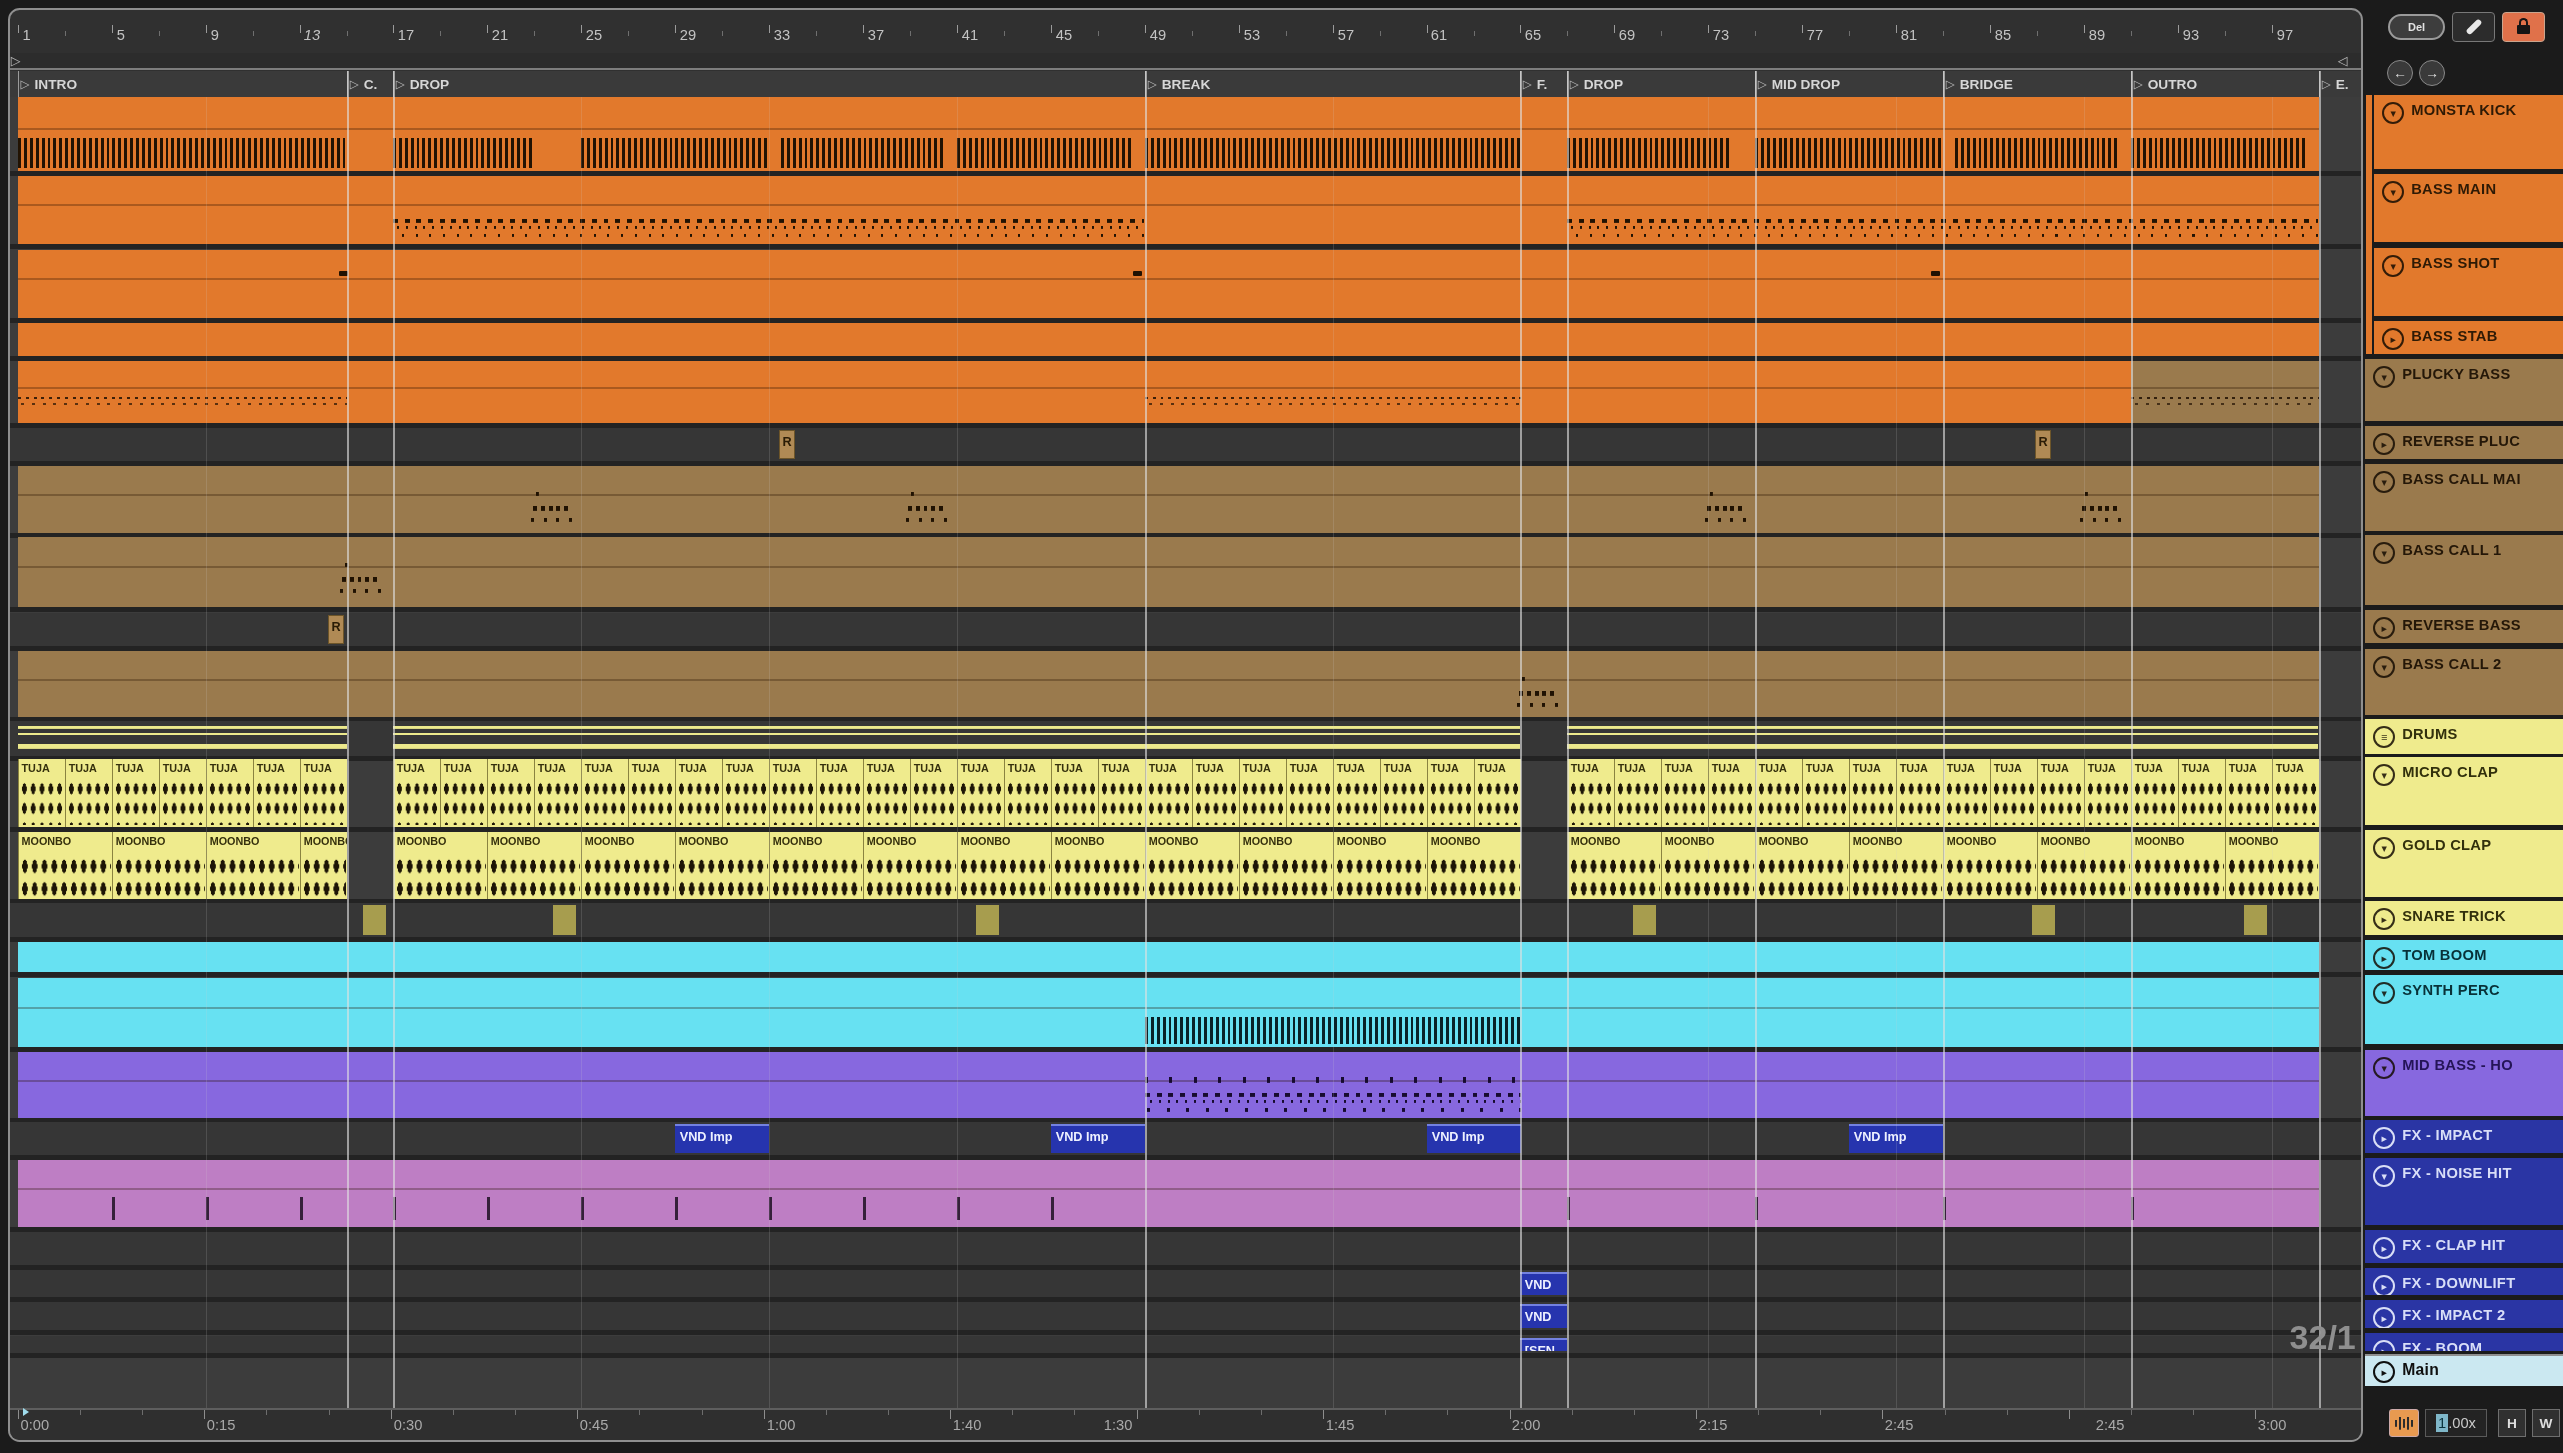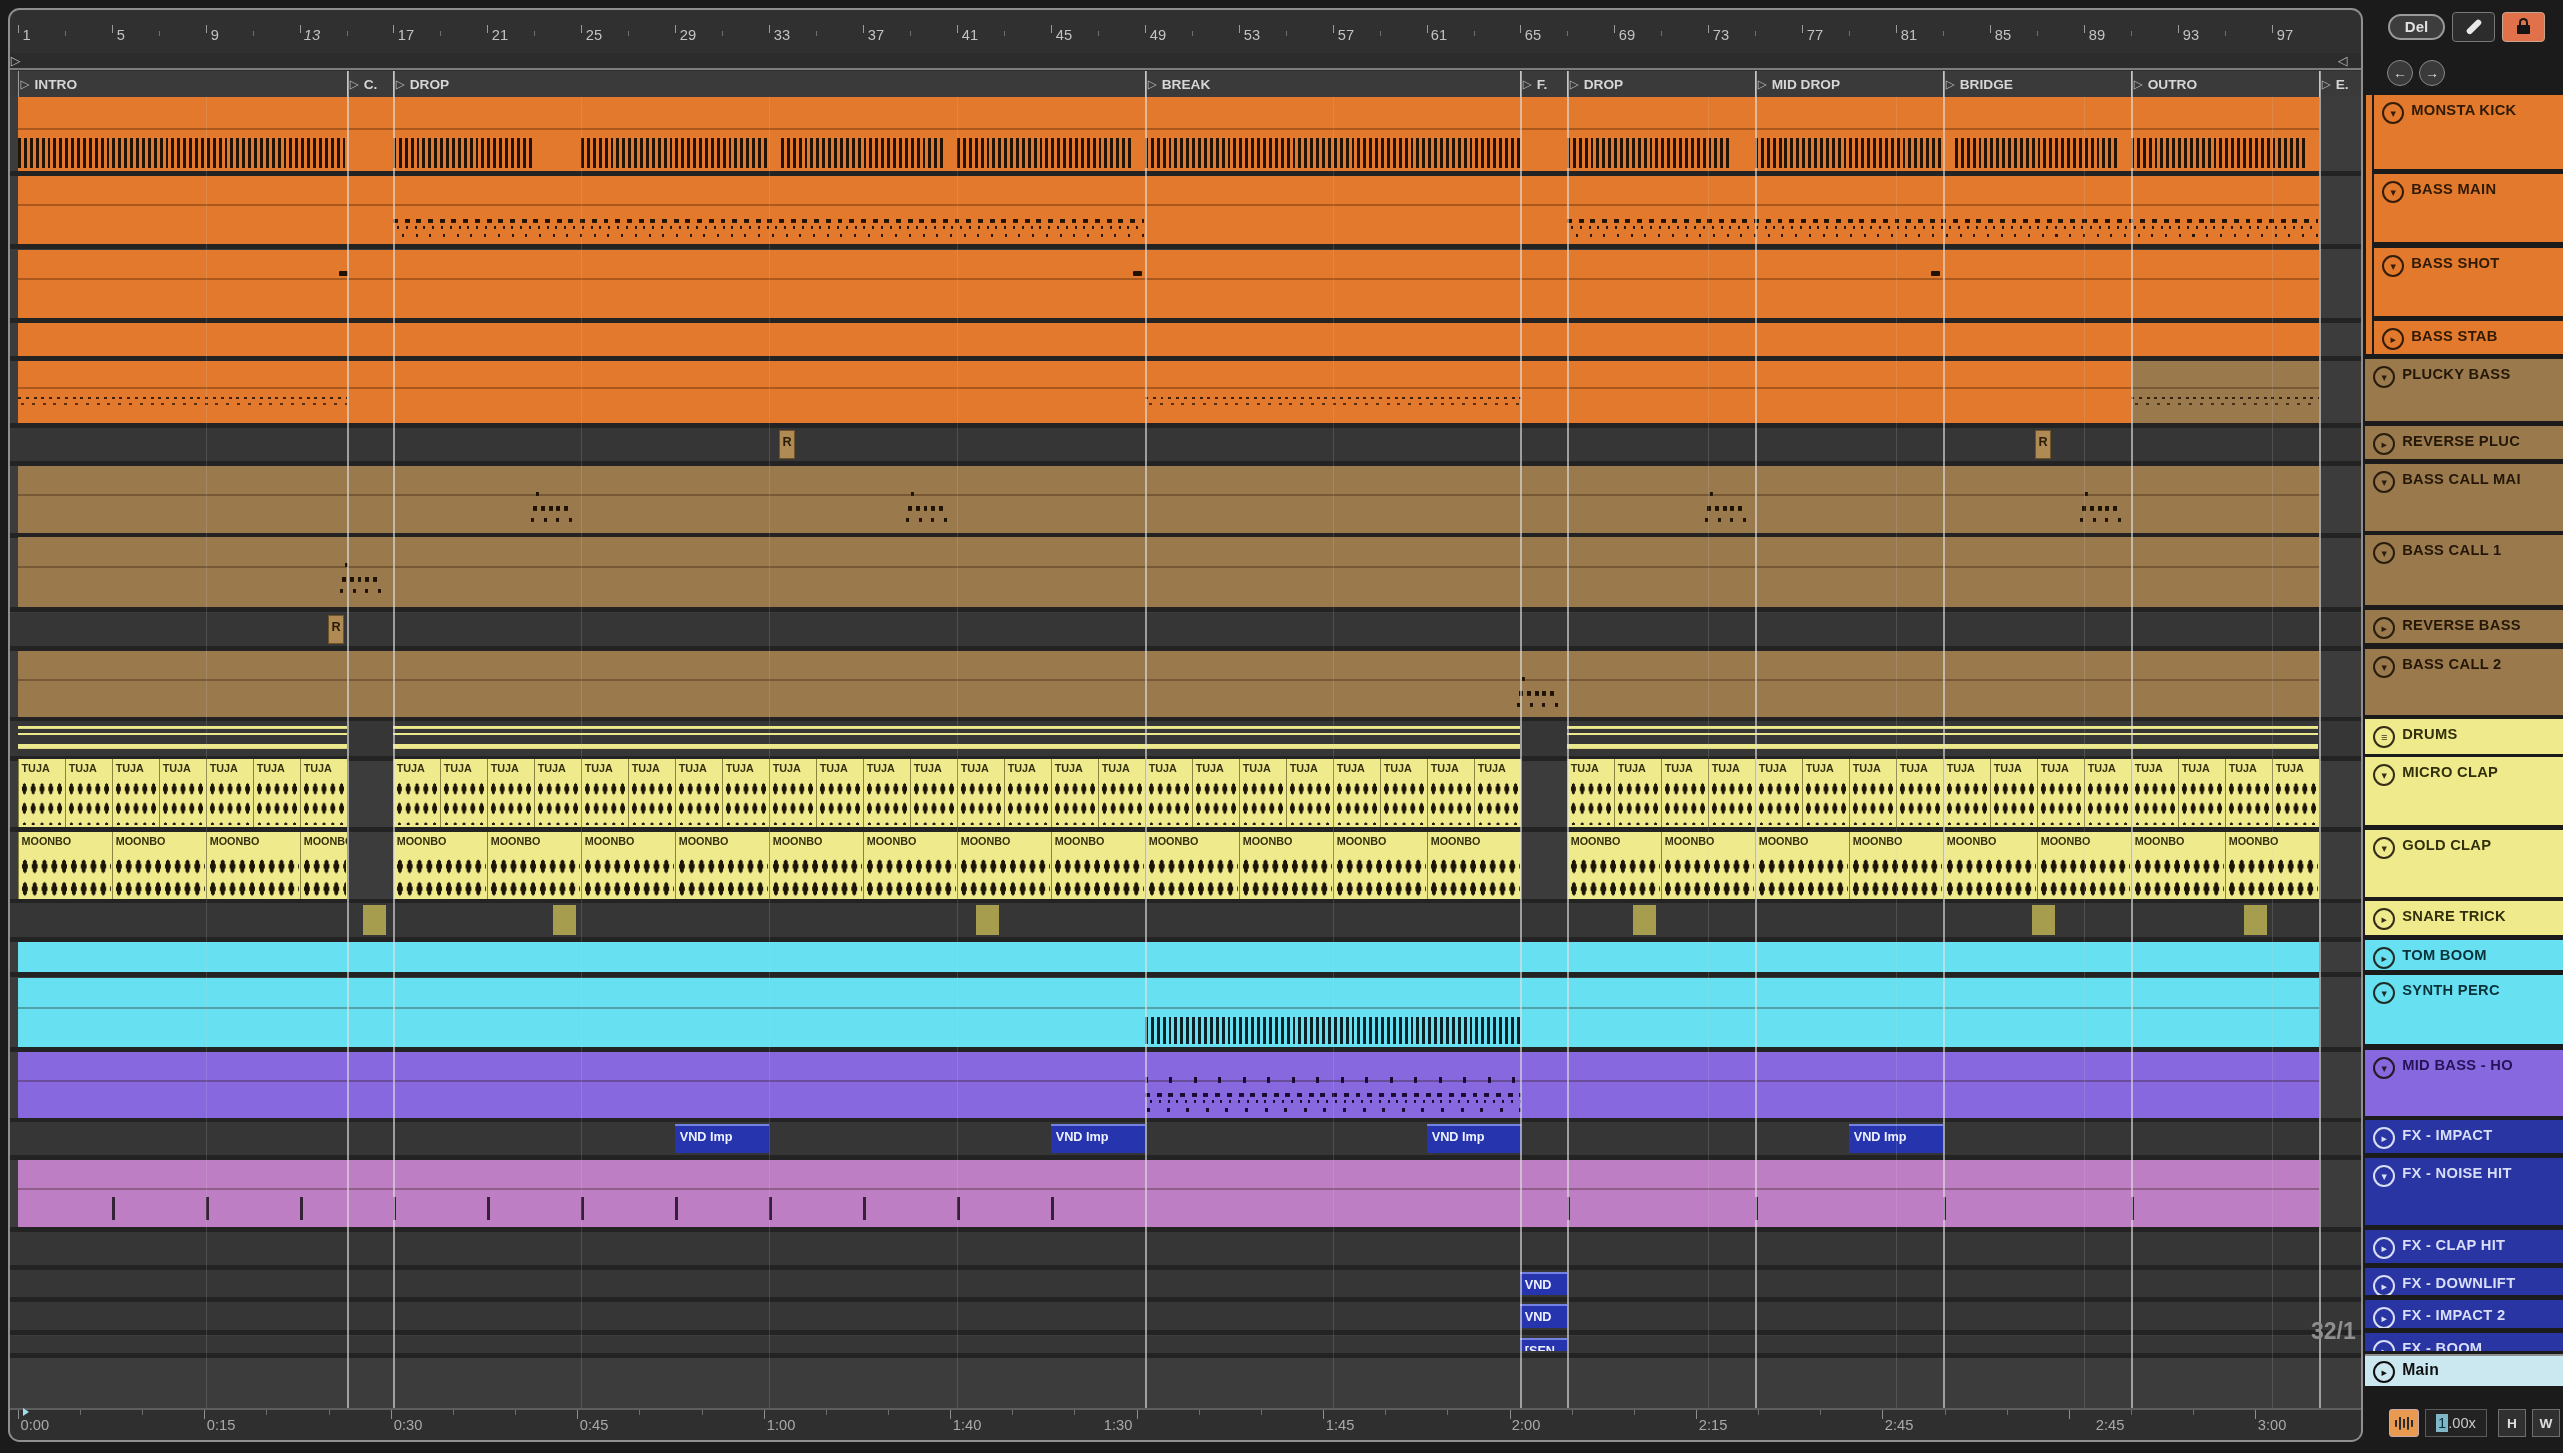--- a/index.html
+++ b/index.html
@@ -69,30 +69,30 @@
   .rclip{position:absolute;top:2px;bottom:2px;background:#B08A55;border:1px solid #6d5529;box-sizing:border-box;
          color:#2a1c06;font-size:12.7px;font-weight:bold;text-align:center;padding-top:3.9px;}
   .olive{position:absolute;top:2px;bottom:2px;background:#A79D4E;}
   .ntick{position:absolute;top:37px;height:23.5px;width:2.9px;background:#35203a;}
   
   #timeruler{position:absolute;left:0;top:1398px;width:2351px;height:32px;background:#2f2f2f;border-top:2px solid #5e5e5e;}
   .tlabel{position:absolute;top:6.8px;font-size:14.7px;color:#a9a9a9;}
   .ttick{position:absolute;top:0;width:1px;height:8.8px;background:#8e8e8e;}
   .tsub{position:absolute;top:0;width:1px;height:4.9px;background:#6d6d6d;}
   #playhead{position:absolute;top:1398px;width:0;height:0;border-left:6.8px solid #9fdcec;border-top:4.9px solid rgba(0,0,0,0);border-bottom:4.9px solid rgba(0,0,0,0);z-index:60;}
-  #gridsize{position:absolute;font-size:23px;font-weight:bold;color:#8f8f8f;z-index:55;}
+  #gridsize{position:absolute;font-size:34px;font-weight:bold;color:#8f8f8f;z-index:55;}
   
   .panel{position:absolute;display:flex;align-items:flex-start;box-sizing:border-box;padding:6.8px 0 0 7.8px;overflow:hidden;}
   .panel .picon{flex:0 0 auto;width:18.6px;height:18.6px;border:2px solid rgba(20,12,2,.85);border-radius:50%;display:flex;align-items:center;justify-content:center;font-size:10.8px;line-height:1;color:rgba(20,12,2,.85);margin-right:6.8px;}
   .panel .plabel{font-size:14.7px;font-weight:bold;letter-spacing:0.3px;white-space:nowrap;}
   .panel.blue .picon{border-color:#d9def6;color:#d9def6;}
   #groupbar{position:absolute;background:#E2792C;}
   
   .btn{position:absolute;box-sizing:border-box;display:flex;align-items:center;justify-content:center;cursor:default;}
-  #del-btn{border:2px solid #9a9a9a;border-radius:13.7px;background:#3d3d3d;color:#e2e2e2;font-size:15px;font-weight:bold;}
+  #del-btn{border:2px solid #9a9a9a;border-radius:13.7px;background:#3d3d3d;color:#e2e2e2;font-size:11px;font-weight:bold;}
   #link-btn{background:#2c2c2c;border:1px solid #787878;border-radius:3.9px;}
   #link-btn .linkglyph{width:17.6px;height:5.9px;background:#e8e8e8;border-radius:2.9px;transform:rotate(-45deg);}
   #lock-btn{background:#E0714A;border:1px solid #caa58e;border-radius:3.9px;}
   .lockglyph{position:relative;width:12.7px;height:8.8px;background:#151515;border-radius:1px;margin-top:5.9px;}
   .lockglyph::before{content:"";position:absolute;left:1.5px;top:-6.8px;width:9.8px;height:7.8px;border:2.4px solid #151515;border-bottom:none;border-radius:4.9px 4.9px 0 0;box-sizing:border-box;}
   .circbtn{border-radius:50%;background:#3a3a3a;border:1px solid #8a8a8a;color:#e0e0e0;font-size:13.7px;font-weight:bold;}
   
   #wave-btn{background:#E89A50;border-radius:2.9px;border:1px solid #caa;}
   #wave-btn .wglyph{width:17.6px;height:13.7px;background-image:
       linear-gradient(#2c2c2c,#2c2c2c),linear-gradient(#2c2c2c,#2c2c2c),linear-gradient(#2c2c2c,#2c2c2c),linear-gradient(#2c2c2c,#2c2c2c),linear-gradient(#2c2c2c,#2c2c2c);

